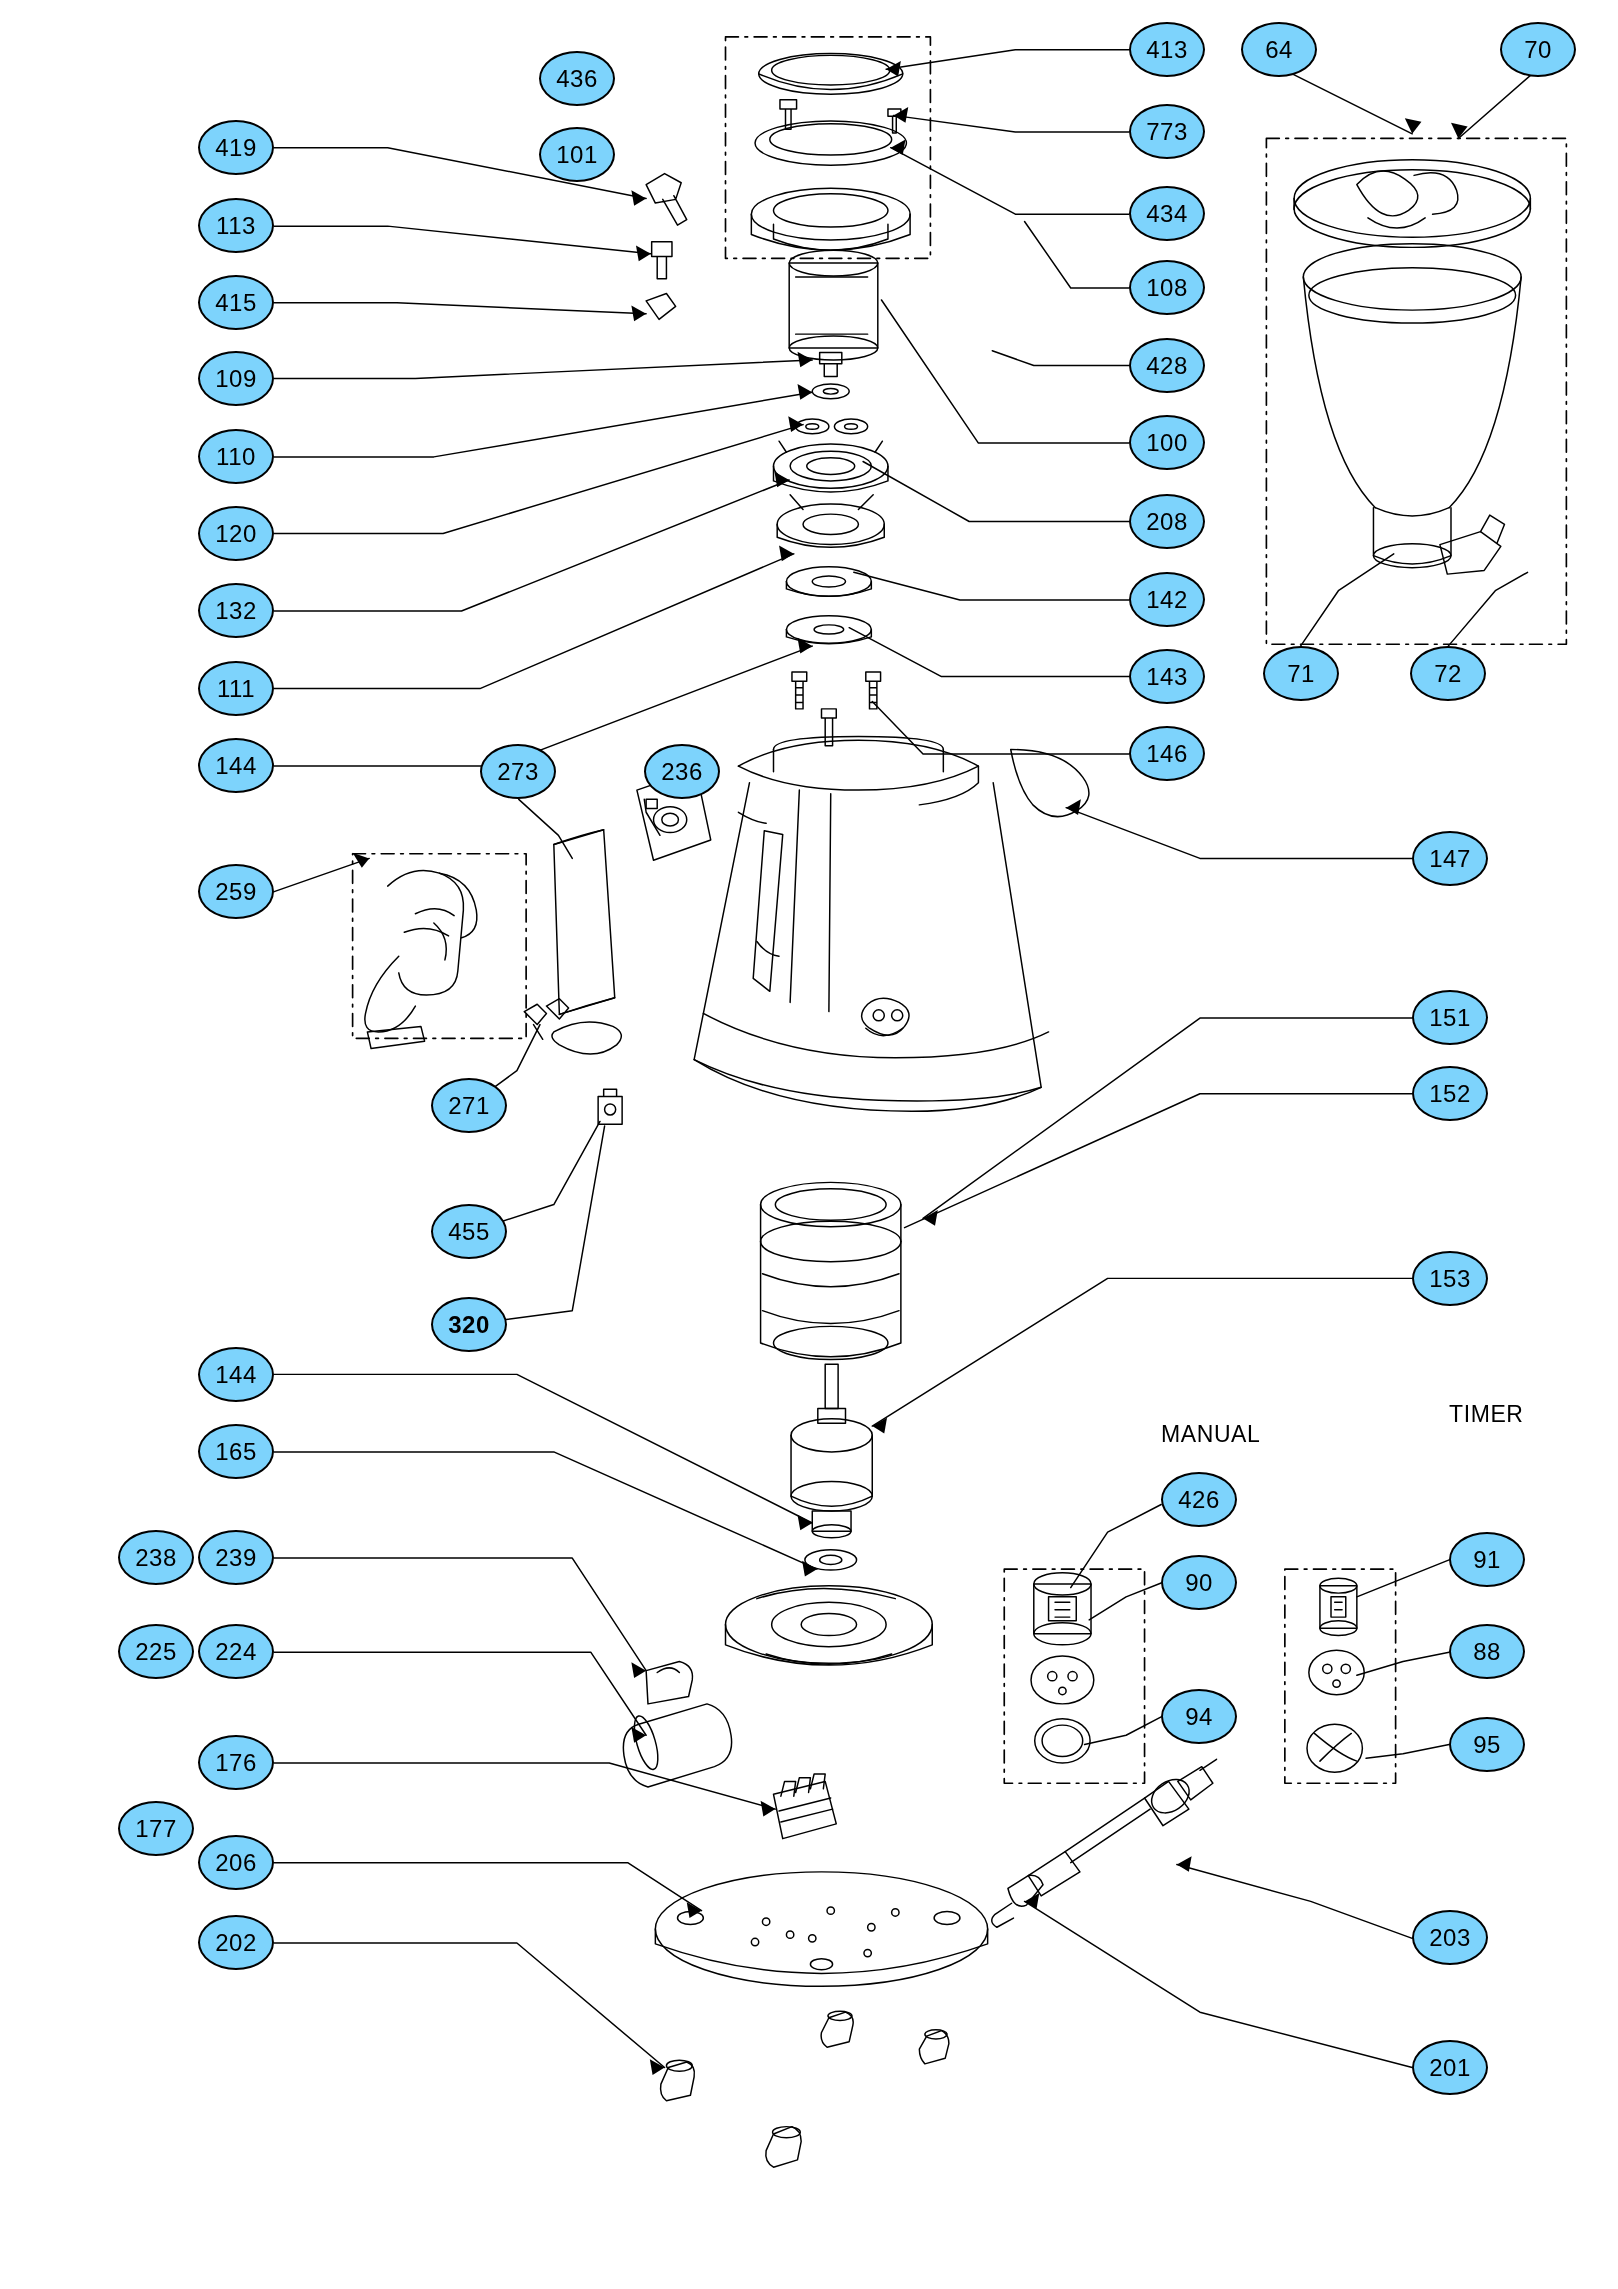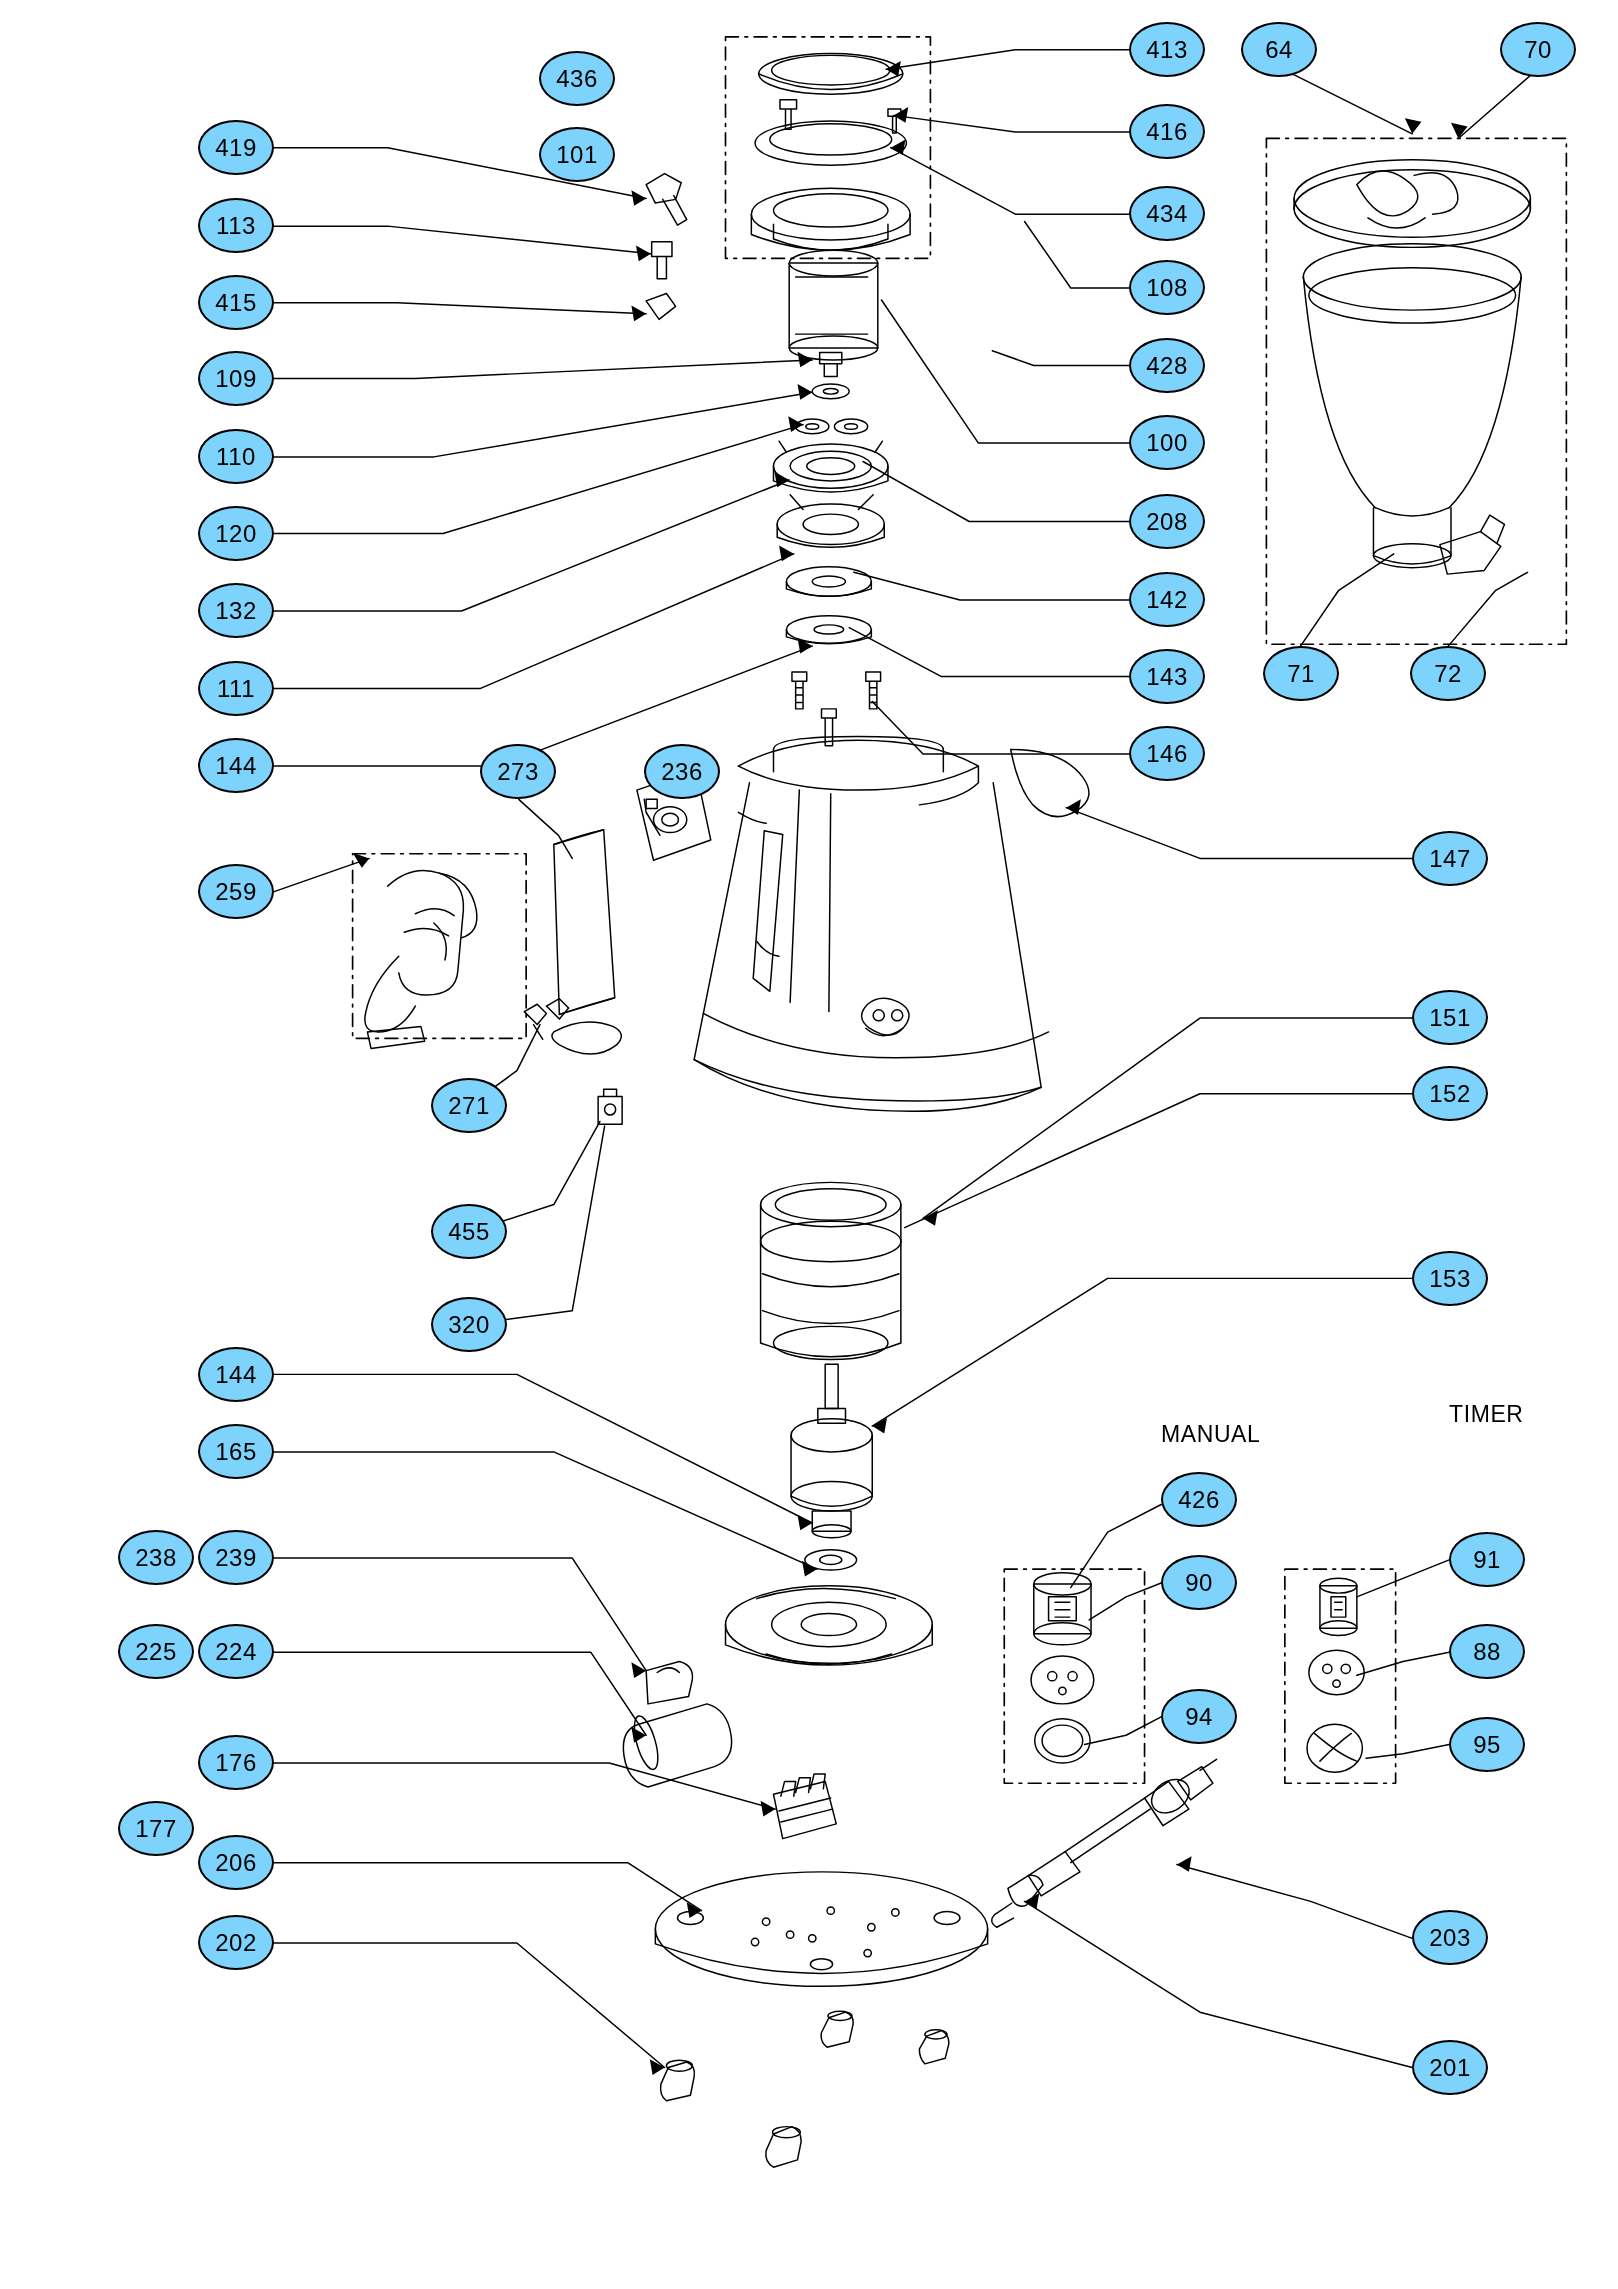--- a/index.html
+++ b/index.html
@@ -446,24 +446,24 @@
   <div class="callout" style="left:198px; top:429px; width:76px; height:55px;">110</div>
   <div class="callout" style="left:198px; top:506px; width:76px; height:55px;">120</div>
   <div class="callout" style="left:198px; top:583px; width:76px; height:55px;">132</div>
   <div class="callout" style="left:198px; top:661px; width:76px; height:55px;">111</div>
   <div class="callout" style="left:198px; top:738px; width:76px; height:55px;">144</div>
   <div class="callout" style="left:198px; top:864px; width:76px; height:55px;">259</div>
   <div class="callout" style="left:480px; top:744px; width:76px; height:55px;">273</div>
   <div class="callout" style="left:644px; top:744px; width:76px; height:55px;">236</div>
   <div class="callout" style="left:431px; top:1078px; width:76px; height:55px;">271</div>
   <div class="callout" style="left:431px; top:1204px; width:76px; height:55px;">455</div>
-  <div class="callout" style="left:431px; top:1297px; width:76px; height:55px;">320</div>
+  <div class="callout" style="left:431px; top:1297px; width:76px; height:55px;font-weight:bold;">320</div>
 
   <div class="callout" style="left:1129px; top:22px; width:76px; height:55px;">413</div>
-  <div class="callout" style="left:1129px; top:104px; width:76px; height:55px;">416</div>
+  <div class="callout" style="left:1129px; top:104px; width:76px; height:55px;">773</div>
   <div class="callout" style="left:1129px; top:186px; width:76px; height:55px;">434</div>
   <div class="callout" style="left:1129px; top:260px; width:76px; height:55px;">108</div>
   <div class="callout" style="left:1129px; top:338px; width:76px; height:55px;">428</div>
   <div class="callout" style="left:1129px; top:415px; width:76px; height:55px;">100</div>
   <div class="callout" style="left:1129px; top:494px; width:76px; height:55px;">208</div>
   <div class="callout" style="left:1129px; top:572px; width:76px; height:55px;">142</div>
   <div class="callout" style="left:1129px; top:649px; width:76px; height:55px;">143</div>
   <div class="callout" style="left:1129px; top:726px; width:76px; height:55px;">146</div>
 
   <div class="callout" style="left:1241px; top:22px; width:76px; height:55px;">64</div>

